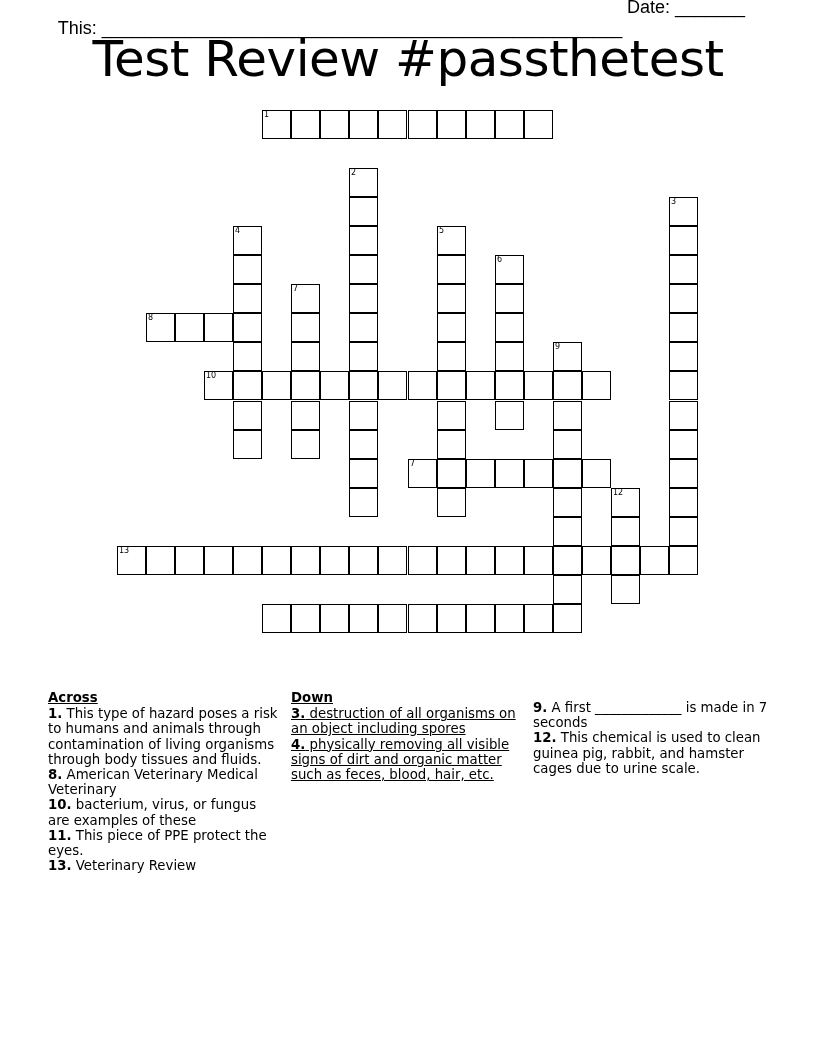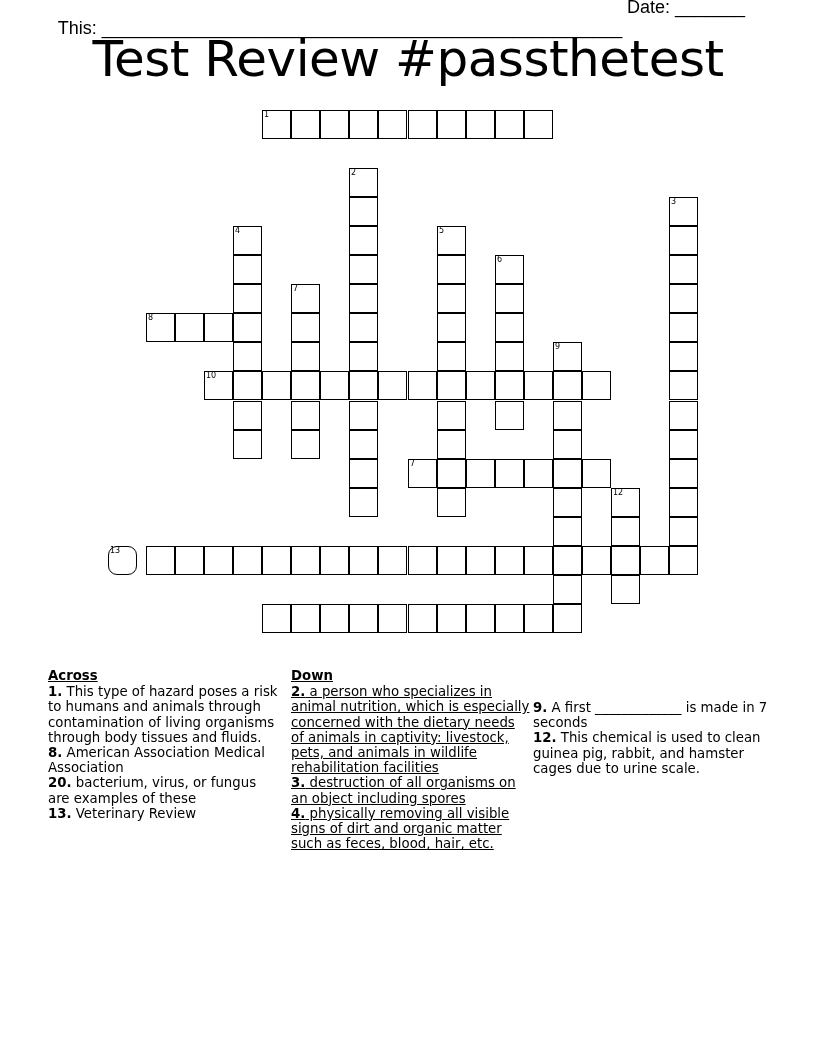--- a/index.html
+++ b/index.html
@@ -16,21 +16,21 @@
   #grid { position: absolute; left: 0; top: 0; }
   .cell {
     position: absolute; width: 29px; height: 29px; box-sizing: border-box;
     border: 1.5px solid #000; background: #fff;
   }
   .cell .num {
     position: absolute; left: 1px; top: -1px;
     font-family: "DejaVu Sans", sans-serif; font-size: 8px; line-height: 10px;
   }
   .clues {
-    position: absolute; top: 668px;
+    position: absolute; top: 690px;
     font-family: "DejaVu Sans", sans-serif; font-size: 13.3px; line-height: 15.2px;
   }
   .clues .heading { font-weight: bold; text-decoration: underline; display: block; margin-bottom: 1px; }
   .clue { margin: 0; }
   .clue b { font-weight: bold; }
   .col1 { left: 48px; width: 230px; }
   .col2 { left: 291px; width: 240px; text-decoration: underline; }
   .col3 { left: 533px; width: 240px; top: 700px; }
 </style>
 </head>
@@ -156,21 +156,21 @@
     <div class="cell" style="left: 466px; top: 459px;"></div>
     <div class="cell" style="left: 495px; top: 459px;"></div>
     <div class="cell" style="left: 524px; top: 459px;"></div>
     <div class="cell" style="left: 582px; top: 459px;"></div>
     <div class="cell" style="left: 611px; top: 488px;">
       <span class="num">12</span>
     </div>
     <div class="cell" style="left: 611px; top: 517px;"></div>
     <div class="cell" style="left: 611px; top: 546px;"></div>
     <div class="cell" style="left: 611px; top: 575px;"></div>
-    <div class="cell" style="left: 108px; top: 546px; border-radius: 9px;">
+    <div class="cell" style="left: 117px; top: 546px;">
       <span class="num">13</span>
     </div>
     <div class="cell" style="left: 146px; top: 546px;"></div>
     <div class="cell" style="left: 175px; top: 546px;"></div>
     <div class="cell" style="left: 204px; top: 546px;"></div>
     <div class="cell" style="left: 233px; top: 546px;"></div>
     <div class="cell" style="left: 262px; top: 546px;"></div>
     <div class="cell" style="left: 291px; top: 546px;"></div>
     <div class="cell" style="left: 320px; top: 546px;"></div>
     <div class="cell" style="left: 349px; top: 546px;"></div>
@@ -193,28 +193,28 @@
     <div class="cell" style="left: 408px; top: 604px;"></div>
     <div class="cell" style="left: 437px; top: 604px;"></div>
     <div class="cell" style="left: 466px; top: 604px;"></div>
     <div class="cell" style="left: 495px; top: 604px;"></div>
     <div class="cell" style="left: 524px; top: 604px;"></div>
   </div>
 
 <div class="clues col1">
   <span class="heading">Across</span>
   <p class="clue"><b>1.</b><span> This type of hazard poses a risk to humans and animals through contamination of living organisms through body tissues and fluids.</span></p>
-  <p class="clue"><b>8.</b><span> American Association Medical Association</span></p>
-  <p class="clue"><b>20.</b><span> bacterium, virus, or fungus are examples of these</span></p>
+  <p class="clue"><b>8.</b><span> American Veterinary Medical Veterinary</span></p>
+  <p class="clue"><b>10.</b><span> bacterium, virus, or fungus are examples of these</span></p>
+  <p class="clue"><b>11.</b><span> This piece of PPE protect the eyes.</span></p>
   <p class="clue"><b>13.</b><span> Veterinary Review</span></p>
 </div>
 
 <div class="clues col2">
   <span class="heading">Down</span>
-  <p class="clue"><b>2.</b><span> a person who specializes in animal nutrition, which is especially concerned with the dietary needs of animals in captivity: livestock, pets, and animals in wildlife rehabilitation facilities</span></p>
   <p class="clue"><b>3.</b><span> destruction of all organisms on an object including spores</span></p>
   <p class="clue"><b>4.</b><span> physically removing all visible signs of dirt and organic matter such as feces, blood, hair, etc.</span></p>
 </div>
 
 <div class="clues col3">
   <p class="clue"><b>9.</b><span> A first _____________ is made in 7 seconds</span></p>
   <p class="clue"><b>12.</b><span> This chemical is used to clean guinea pig, rabbit, and hamster cages due to urine scale.</span></p>
 </div>
 
 </body></html>

